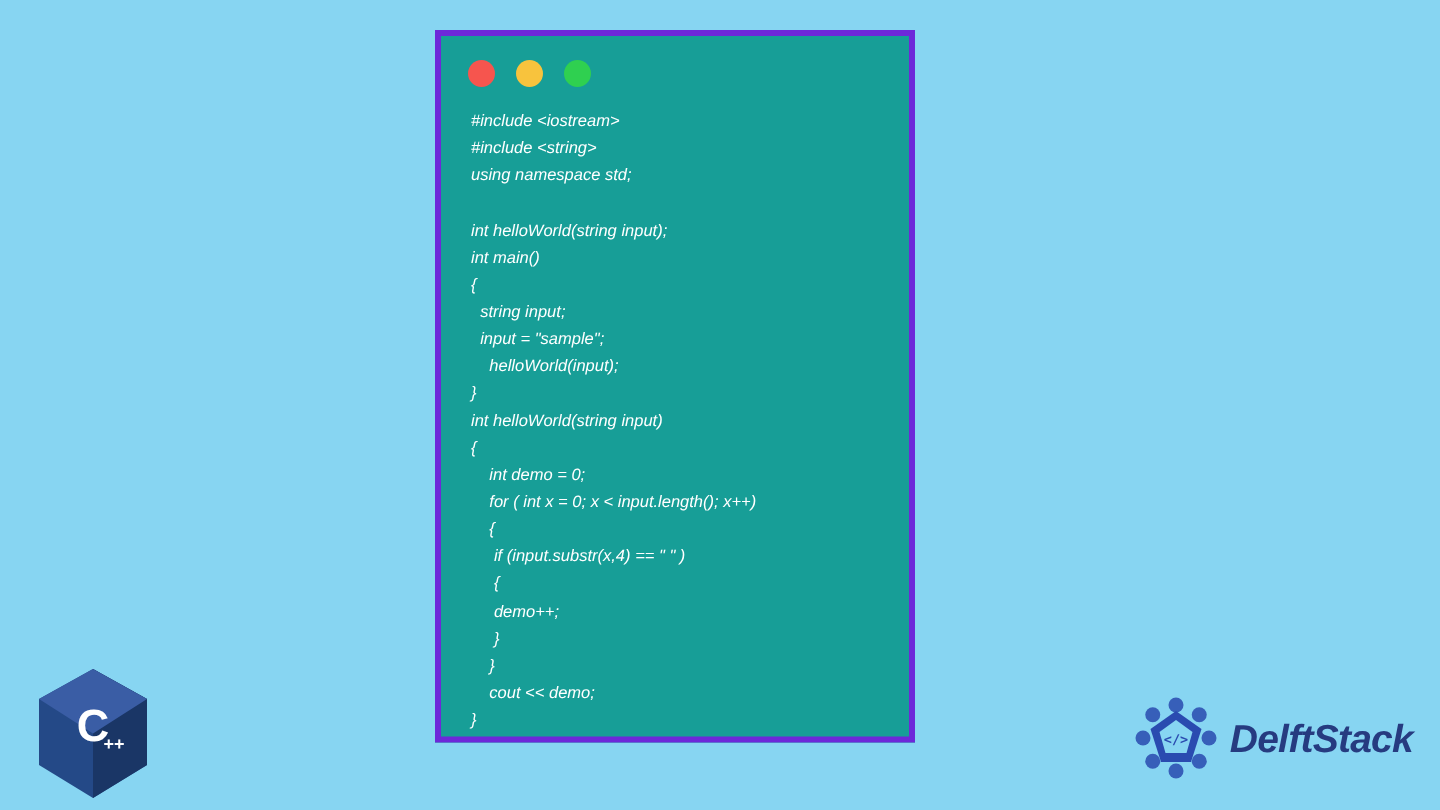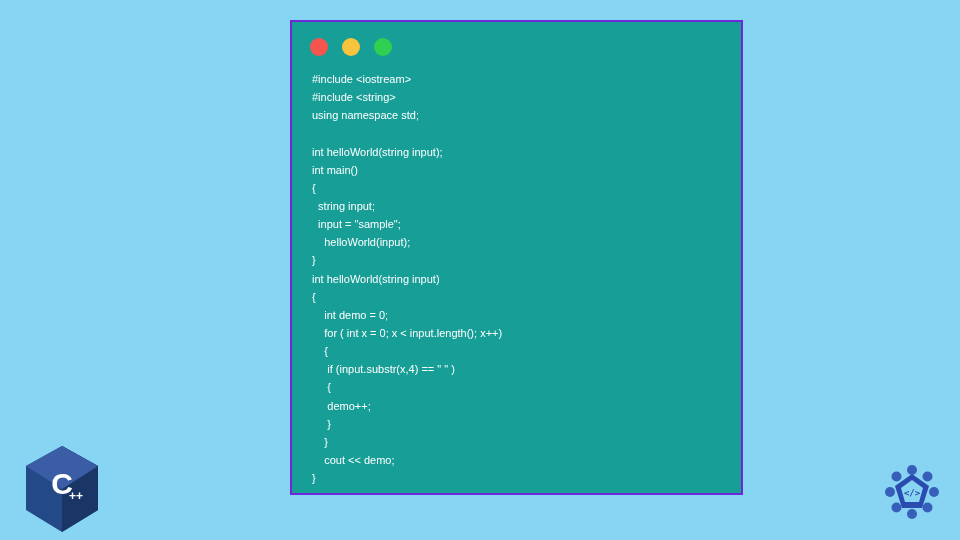--- a/index.html
+++ b/index.html
@@ -8,24 +8,25 @@
       height: 540px;
       background: #87d5f2;
       font-family: -apple-system, BlinkMacSystemFont, "Segoe UI", Arial, sans-serif;
       position: relative;
       overflow: hidden;
     }
     .code-window {
       position: absolute;
       left: 290px;
       top: 20px;
-      width: 453px;
+      width: 320px;
       height: 475px;
       background: #179e97;
-      border: 2px solid #6d28d9;
+      border: 4px solid #6d28d9;
+      font-style: italic;
     }
     .window-controls {
       display: flex;
       gap: 14px;
       padding: 16px 18px 10px 18px;
     }
     .dot {
       width: 18px;
       height: 18px;
       border-radius: 50%;
@@ -125,13 +126,14 @@
           <circle cx="-15.5" cy="15.5" r="5"></circle>
           <circle cx="-22" cy="0" r="5"></circle>
           <circle cx="-15.5" cy="-15.5" r="5"></circle>
         </g>
         <polygon points="0,-18 17,-6 10,16 -10,16 -17,-6" fill="#2a4bb0"></polygon>
         <polygon points="0,-12 11,-4 7,10 -7,10 -11,-4" fill="#87d5f2"></polygon>
         <text x="0" y="4" text-anchor="middle" font-size="9" font-weight="700" fill="#2a4bb0" font-family="monospace">&lt;/&gt;</text>
       </g>
     </svg>
   </span>
+  <span class="delft-text">DelftStack</span>
 </div>
 
 </body></html>

